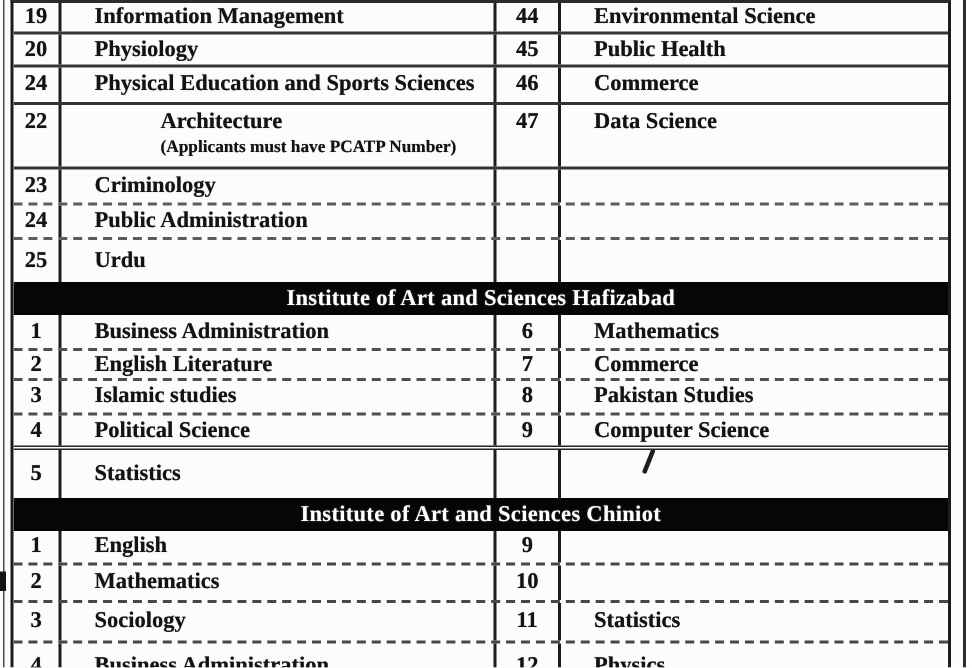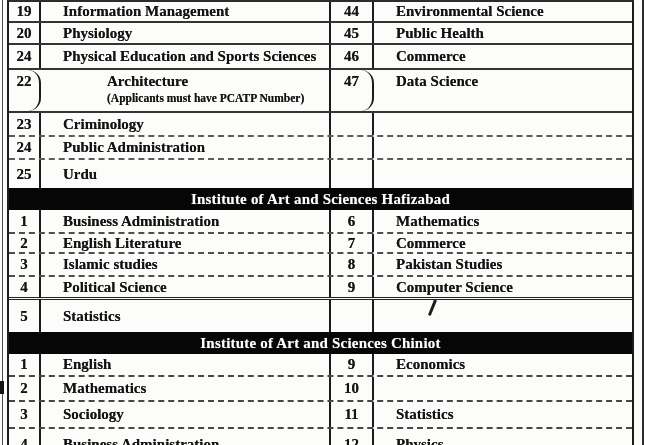--- a/index.html
+++ b/index.html
@@ -38,21 +38,21 @@
     color:var(--ink,#131313);box-sizing:border-box;
     text-shadow:0 0 .5px rgba(0,0,0,.65);
   }
   .cell .txt{white-space:nowrap;}
   .cell.num{justify-content:center;border-right:2px solid #1c1c1c;font-size:15px;font-weight:700;}
   .cell.prog{padding-left:22px;font-size:15px;font-weight:700;border-right:2px solid #1c1c1c;}
   .cell.prog.last{border-right:none;}
   .cell.prog.multi{flex-direction:column;align-items:flex-start;justify-content:flex-start;padding-top:2px;margin-left:44px;}
   .note{font-size:11.5px;font-weight:700;margin-top:2px;line-height:1.1;}
   .row.tall .cell{align-items:flex-start;padding-top:3px;}
-  .row.tall .cell.num{align-items:flex-start;border-radius:13px;}
+  .row.tall .cell.num{align-items:flex-start;}
   
   .sec0 .row:nth-child(1){height:21px;}
   .sec0 .row:nth-child(2){height:22px;}
   .sec0 .row:nth-child(3){height:25px;}
   .sec0 .row:nth-child(4){height:43px;}
   .sec0 .row:nth-child(5){height:24px;border-bottom:2px dashed #5c5c5c;}
   .sec0 .row:nth-child(6){height:23px;border-bottom:2px dashed #5c5c5c;}
   .sec0 .row:nth-child(7){height:28px;border-bottom:none;}
   .sec1 .row:nth-child(1){height:24px;border-bottom:2px dashed #4f4f4f;}
   .sec1 .row:nth-child(2){height:20px;border-bottom:2px dashed #4f4f4f;}
@@ -256,23 +256,20 @@
         <div class="row">
           <div class="cell num">
             <span class="txt">1</span>
           </div>
           <div class="cell prog">
             <span class="txt">English</span>
           </div>
           <div class="cell num">
             <span class="txt">9</span>
           </div>
-          <div class="cell prog last">
-            <span class="txt">Economics</span>
-          </div>
         </div>
         <div class="row">
           <div class="cell num">
             <span class="txt">2</span>
           </div>
           <div class="cell prog">
             <span class="txt">Mathematics</span>
           </div>
           <div class="cell num">
             <span class="txt">10</span>

